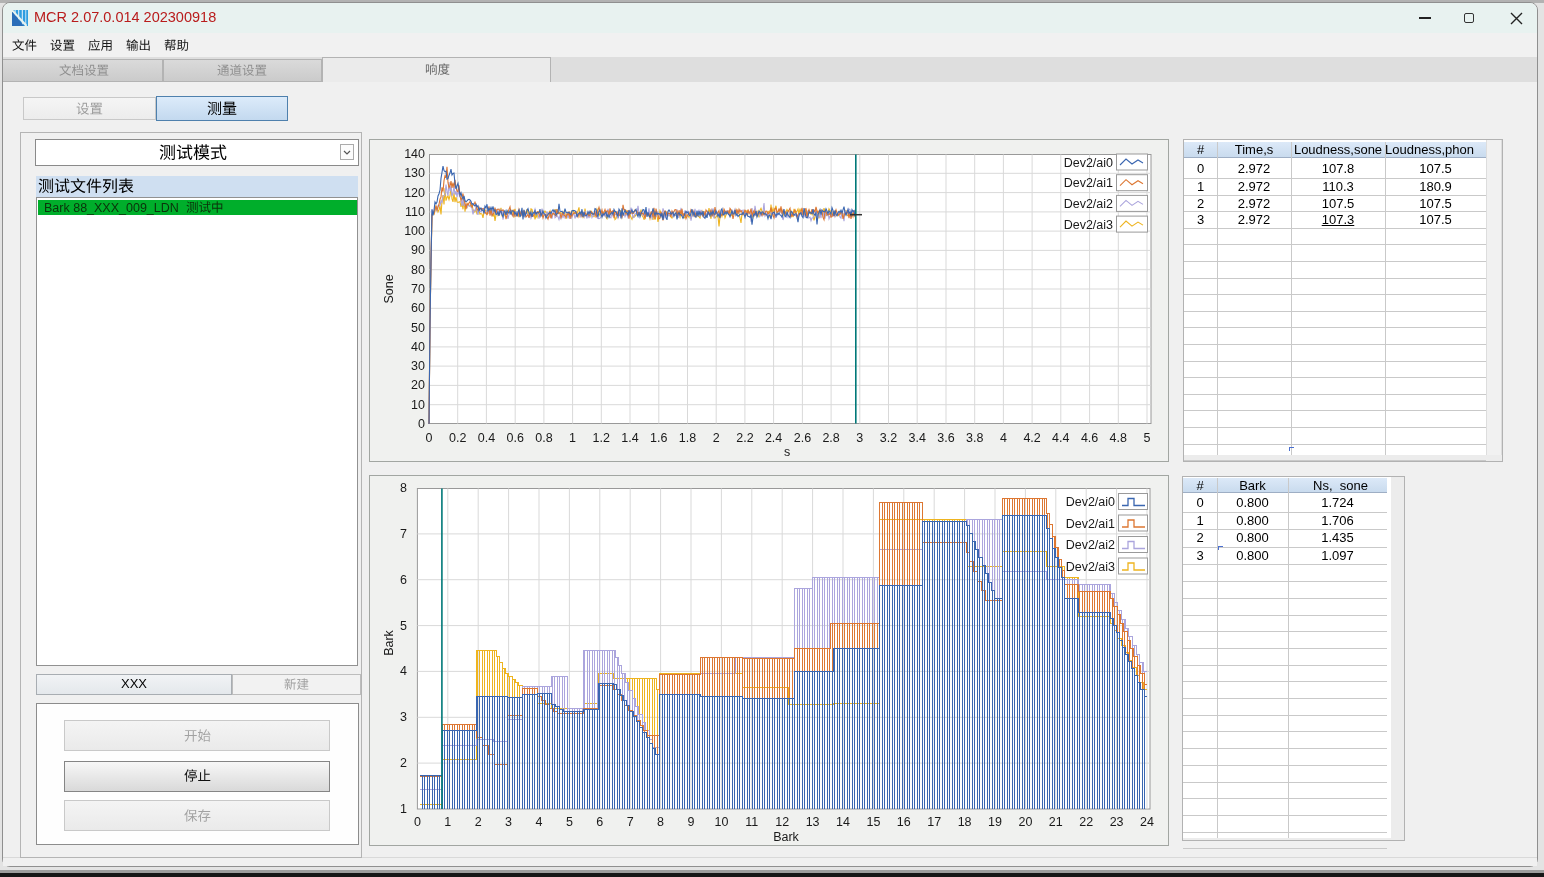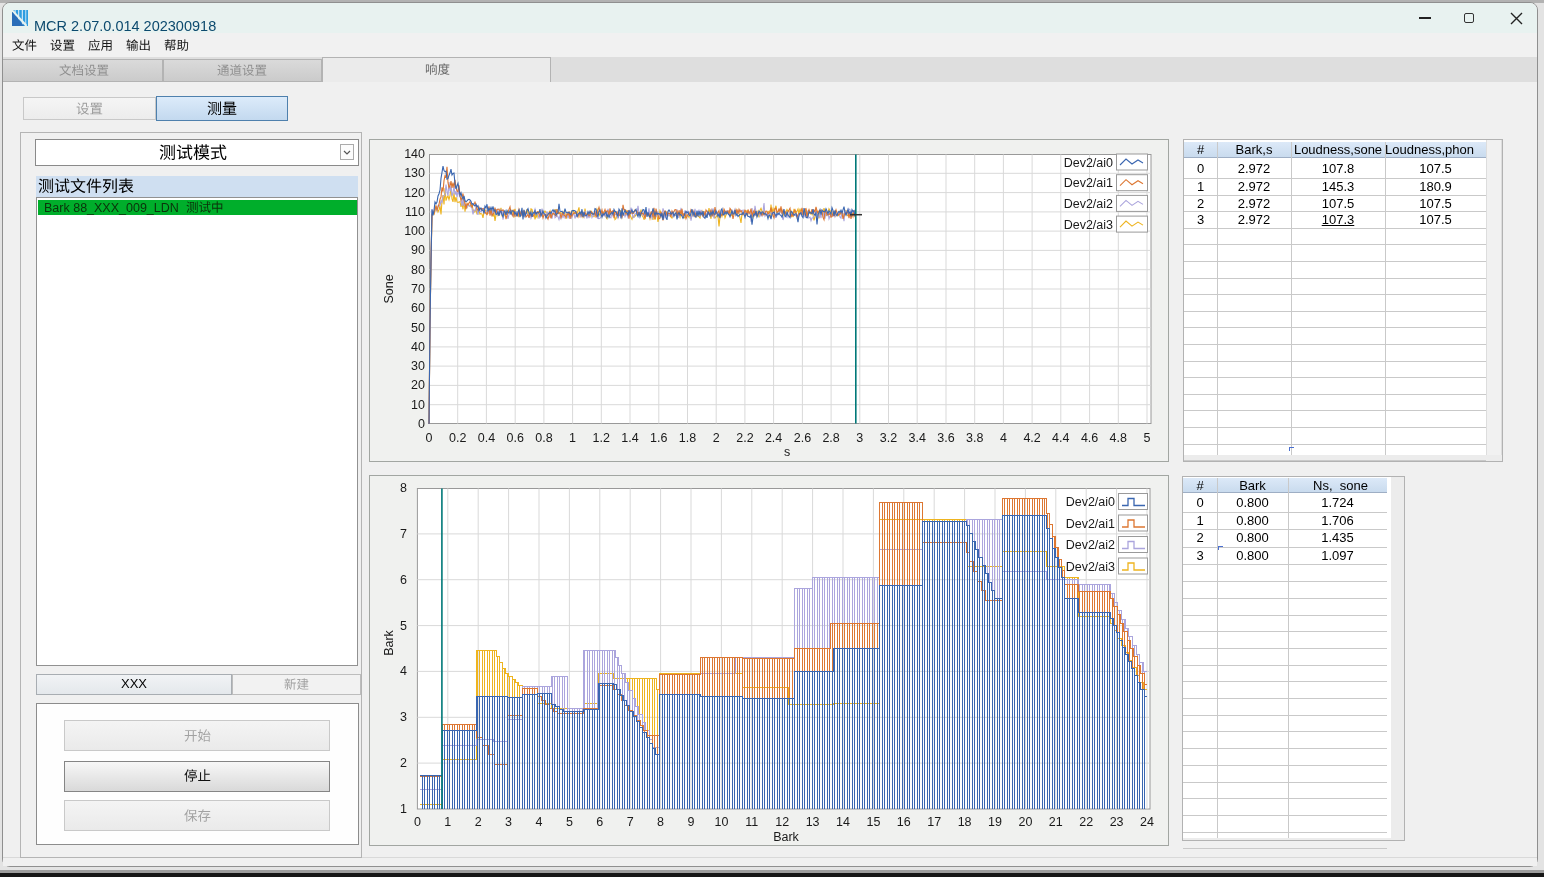--- a/index.html
+++ b/index.html
@@ -46,21 +46,21 @@
       <g fill="#2f9de0">
         <rect x="0" y="0" width="2.6" height="16"></rect>
         <rect x="3.6" y="0" width="2.6" height="16"></rect>
         <rect x="7.2" y="0" width="2.6" height="16"></rect>
         <rect x="10.8" y="0" width="2.6" height="16"></rect>
         <rect x="14.2" y="0" width="1.8" height="16"></rect>
       </g>
       <polygon points="0,1 0,16 12,16" fill="#2a6db8"></polygon>
       <polygon points="1.2,0 0,0 0,1.5 13.2,16 14.8,16 14.8,14.6" fill="#e8f2f0"></polygon>
     </svg></div>
-<div style="position:absolute;left:34px;top:18px;width:400px;height:18px;font:14.5px 'Liberation Sans',sans-serif;color:#0c4a6e;">MCR 2.07.0.014 202300918</div>
+<div style="position:absolute;left:34px;top:9px;width:400px;height:18px;font:14.5px 'Liberation Sans',sans-serif;color:#b91c1c;">MCR 2.07.0.014 202300918</div>
 <div style="position:absolute;left:1419px;top:17px;width:12px;height:2px;background:#222;"></div>
 <div style="position:absolute;left:1464px;top:13px;width:10px;height:10px;border:1.2px solid #333;border-radius:2px;"></div>
 <div style="position:absolute;left:1510px;top:12px;width:13px;height:13px;line-height:0;"><svg width="13" height="13">
       <path d="M1 1 L12 12 M12 1 L1 12" stroke="#222" stroke-width="1.4"></path>
     </svg></div>
 <div style="position:absolute;left:3px;top:33px;width:1534px;height:24px;background:#f1f1f1;"></div>
 <div style="position:absolute;left:11px;top:37.8px;width:27px;height:14px;line-height:0;"><svg width="27" height="14" viewBox="0 0 27 14" fill="#1a1a1a">
       <use href="#u6587" transform="translate(1.0,11.8) scale(0.0125)"></use>
       <use href="#u4ef6" transform="translate(13.5,11.8) scale(0.0125)"></use>
     </svg></div>
@@ -283,34 +283,34 @@
       <path d="M4 12 H10 V5 H16 V12 H27" transform="translate(749,61.5)" fill="none" stroke="#aba5dd" stroke-width="1.3"></path>
       <text x="746" y="74.0" text-anchor="end" font-size="12.5">Dev2/ai2</text>
       <rect x="749.5" y="83.0" width="29" height="16" fill="#fff" stroke="#9a9a9a"></rect>
       <path d="M4 12 H10 V5 H16 V12 H27" transform="translate(749,83.0)" fill="none" stroke="#eeb41f" stroke-width="1.3"></path>
       <text x="746" y="95.5" text-anchor="end" font-size="12.5">Dev2/ai3</text>
     </svg></div>
 <div style="position:absolute;left:1183px;top:139px;width:320px;height:323px;background:#ececec;border:1px solid #b2b2b2;"></div>
 <div style="position:absolute;left:1184px;top:140px;width:302px;height:315px;background:#fff;"></div>
 <div style="position:absolute;left:1184px;top:142px;width:302px;height:16px;background:linear-gradient(#dce9f8,#c9dbee);border-bottom:1px solid #9eaec4;"></div>
 <div style="position:absolute;left:1184px;top:142px;width:33px;height:16px;font:13px 'Liberation Sans',sans-serif;color:#000;text-align:center;line-height:16px;">#</div>
-<div style="position:absolute;left:1217px;top:142px;width:74px;height:16px;font:13px 'Liberation Sans',sans-serif;color:#000;text-align:center;line-height:16px;">Bark,s</div>
+<div style="position:absolute;left:1217px;top:142px;width:74px;height:16px;font:13px 'Liberation Sans',sans-serif;color:#000;text-align:center;line-height:16px;">Time,s</div>
 <div style="position:absolute;left:1291px;top:142px;width:94px;height:24px;font:13px 'Liberation Sans',sans-serif;color:#000;text-align:center;line-height:16px;">Loudness,sone</div>
 <div style="position:absolute;left:1385px;top:142px;width:101px;height:16px;font:13px 'Liberation Sans',sans-serif;color:#000;text-align:left;line-height:16px;">Loudness,phon</div>
 <div style="position:absolute;left:1217px;top:142px;width:1px;height:313px;background:#c9c9c9;"></div>
 <div style="position:absolute;left:1291px;top:142px;width:1px;height:313px;background:#c9c9c9;"></div>
 <div style="position:absolute;left:1385px;top:142px;width:1px;height:313px;background:#c9c9c9;"></div>
 <div style="position:absolute;left:1184px;top:158.5px;width:33px;height:19.5px;font:13px 'Liberation Sans',sans-serif;color:#000;text-align:center;line-height:20px;">0</div>
 <div style="position:absolute;left:1217px;top:158.5px;width:74px;height:19.5px;font:13px 'Liberation Sans',sans-serif;color:#000;text-align:center;line-height:20px;">2.972</div>
 <div style="position:absolute;left:1291px;top:158.5px;width:94px;height:19.5px;font:13px 'Liberation Sans',sans-serif;color:#000;text-align:center;line-height:20px;">107.8</div>
 <div style="position:absolute;left:1385px;top:158.5px;width:101px;height:19.5px;font:13px 'Liberation Sans',sans-serif;color:#000;text-align:center;line-height:20px;">107.5</div>
 <div style="position:absolute;left:1184px;top:178.0px;width:302px;height:1px;background:#c9c9c9;"></div>
 <div style="position:absolute;left:1184px;top:178.0px;width:33px;height:16.6px;font:13px 'Liberation Sans',sans-serif;color:#000;text-align:center;line-height:17px;">1</div>
 <div style="position:absolute;left:1217px;top:178.0px;width:74px;height:16.6px;font:13px 'Liberation Sans',sans-serif;color:#000;text-align:center;line-height:17px;">2.972</div>
-<div style="position:absolute;left:1291px;top:178.0px;width:94px;height:16.6px;font:13px 'Liberation Sans',sans-serif;color:#000;text-align:center;line-height:17px;">145.3</div>
+<div style="position:absolute;left:1291px;top:178.0px;width:94px;height:16.6px;font:13px 'Liberation Sans',sans-serif;color:#000;text-align:center;line-height:17px;">110.3</div>
 <div style="position:absolute;left:1385px;top:178.0px;width:101px;height:16.6px;font:13px 'Liberation Sans',sans-serif;color:#000;text-align:center;line-height:17px;">180.9</div>
 <div style="position:absolute;left:1184px;top:194.6px;width:302px;height:1px;background:#c9c9c9;"></div>
 <div style="position:absolute;left:1184px;top:194.6px;width:33px;height:16.6px;font:13px 'Liberation Sans',sans-serif;color:#000;text-align:center;line-height:17px;">2</div>
 <div style="position:absolute;left:1217px;top:194.6px;width:74px;height:16.6px;font:13px 'Liberation Sans',sans-serif;color:#000;text-align:center;line-height:17px;">2.972</div>
 <div style="position:absolute;left:1291px;top:194.6px;width:94px;height:16.6px;font:13px 'Liberation Sans',sans-serif;color:#000;text-align:center;line-height:17px;">107.5</div>
 <div style="position:absolute;left:1385px;top:194.6px;width:101px;height:16.6px;font:13px 'Liberation Sans',sans-serif;color:#000;text-align:center;line-height:17px;">107.5</div>
 <div style="position:absolute;left:1184px;top:211.2px;width:302px;height:1px;background:#c9c9c9;"></div>
 <div style="position:absolute;left:1184px;top:211.2px;width:33px;height:16.6px;font:13px 'Liberation Sans',sans-serif;color:#000;text-align:center;line-height:17px;">3</div>
 <div style="position:absolute;left:1217px;top:211.2px;width:74px;height:16.6px;font:13px 'Liberation Sans',sans-serif;color:#000;text-align:center;line-height:17px;">2.972</div>
 <div style="position:absolute;left:1291px;top:211.2px;width:94px;height:16.6px;font:13px 'Liberation Sans',sans-serif;color:#000;text-align:center;line-height:17px;text-decoration:underline;">107.3</div>

